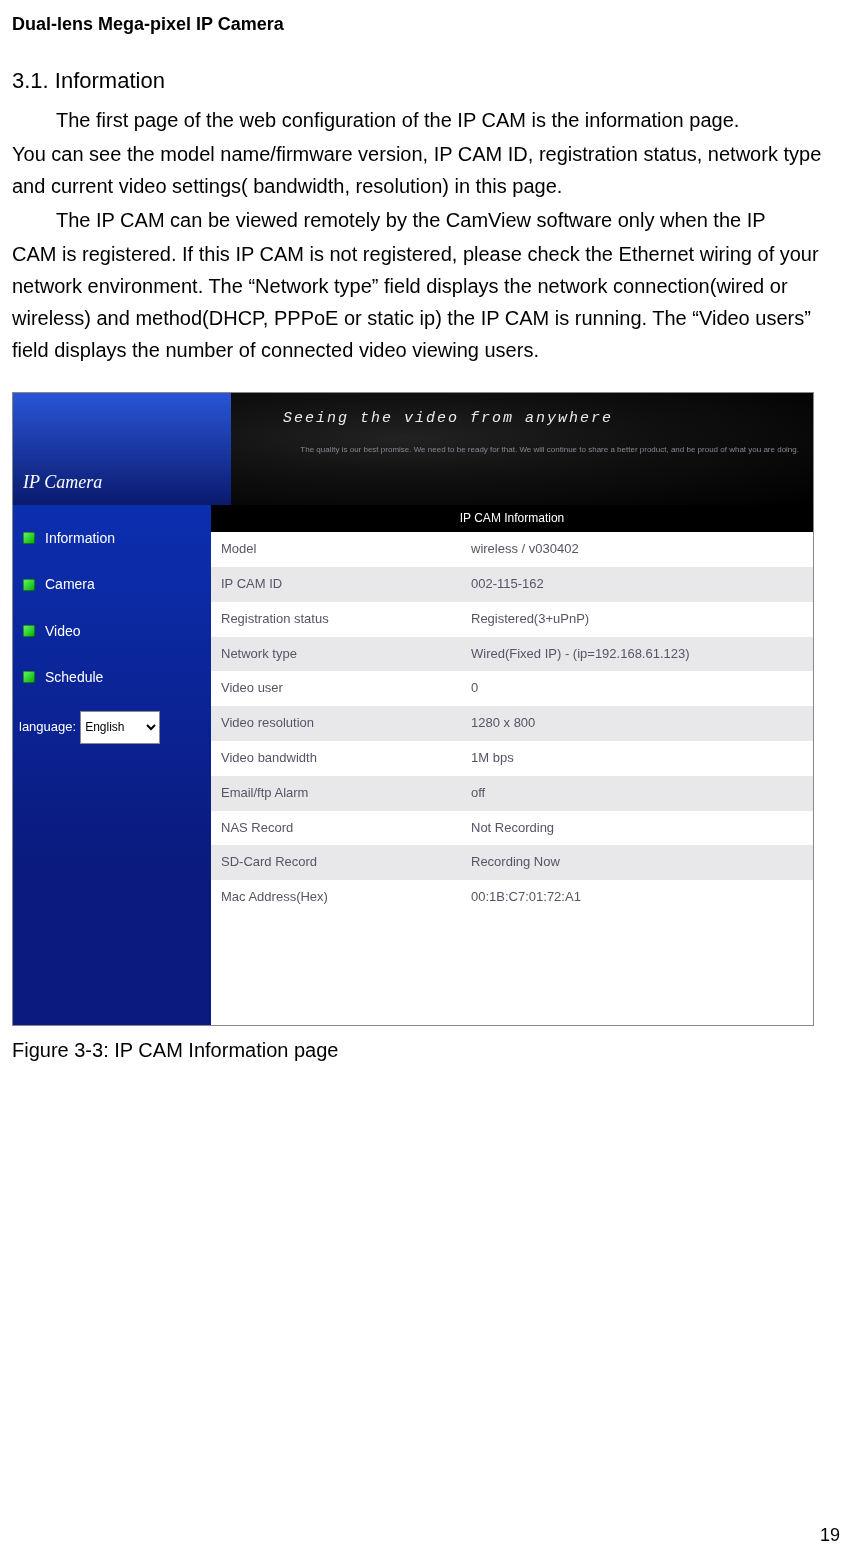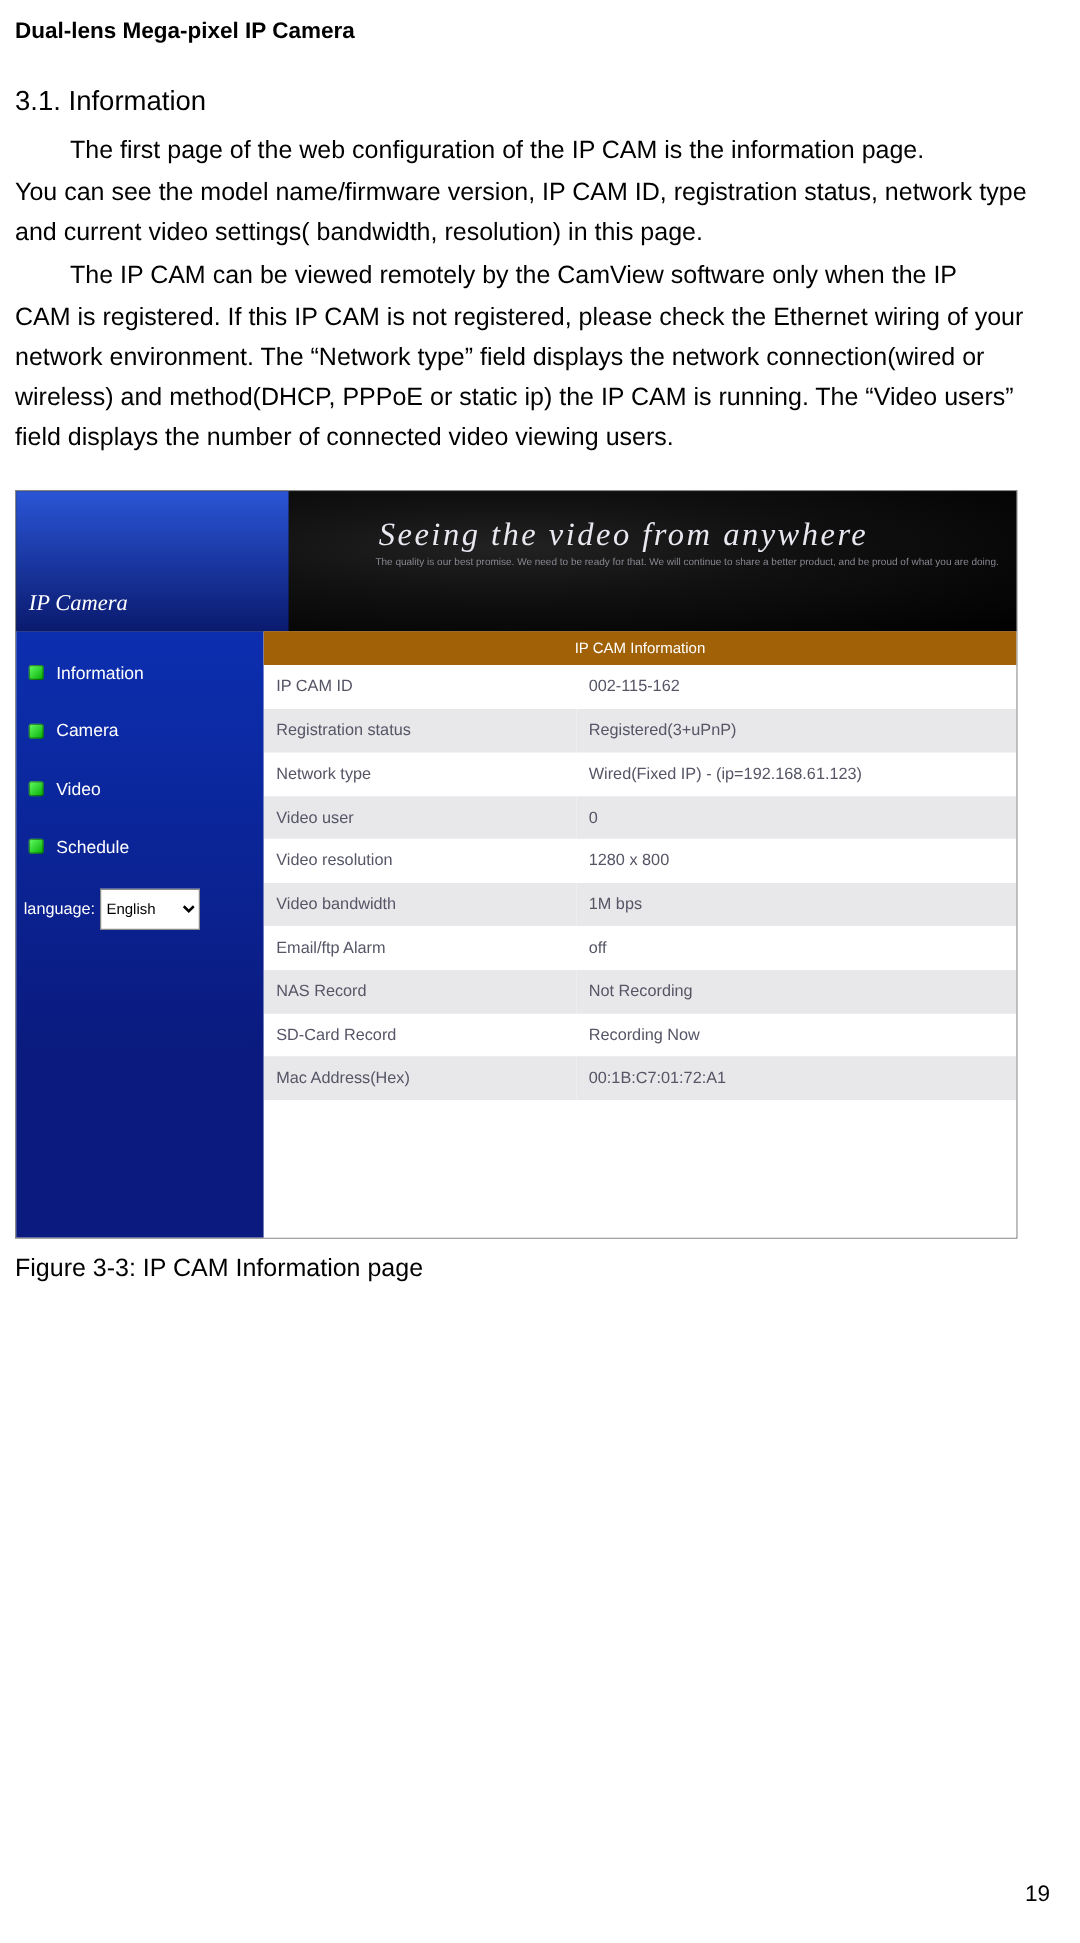--- a/index.html
+++ b/index.html
@@ -57,25 +57,25 @@
   }
   .banner-right {
     flex: 1;
     background: radial-gradient(ellipse at 30% 40%, #222 0%, #111 40%, #000 100%);
     position: relative;
     overflow: hidden;
   }
   .banner-tagline {
     position: absolute;
     top: 14px;
-    left: 72px;
+    left: 52px;
     color: #e8e8f0;
-    font-size: 26px;
+    font-size: 15px;
     font-style: italic;
-    font-family: Liberation Serif, serif;
+    font-family: Liberation Mono, monospace;
     letter-spacing: 2px;
     filter: blur(0.3px);
   }
   .banner-blurb {
     position: absolute;
     right: 14px;
     top: 52px;
     color: #878790;
     font-size: 8px;
     line-height: 1.3;
@@ -119,21 +119,21 @@
     height: 33px;
     background: #fff;
     border: 1px solid #8a8a8a;
   }
   .content {
     flex:1;
     background: #fff;
     padding: 0;
   }
   .panel-title {
-    background: #a16207;
+    background: #000000;
     color: #fff;
     font-size: 12px;
     text-align: center;
     padding: 4px 0;
     filter: blur(0.2px);
   }
   .info-table {
     width: 100%;
     border-collapse: collapse;
     font-size: 13px;
@@ -145,21 +145,21 @@
     color: #555566;
     filter: blur(0.3px);
   }
   .info-table td:first-child { width: 230px; }
   .fig-caption {
     margin-top: 8px;
     font-size: 20px;
   }
   .page-num {
     position: fixed;
-    bottom: 24px;
+    bottom: 4px;
     right: 24px;
     font-size: 18px;
   }
 </style>
 </head>
 <body>
 
 <div class="doc-header">Dual-lens Mega-pixel IP Camera</div>
 
 <div class="section-title">
@@ -207,20 +207,24 @@
         <span>language:</span>
         <select>
           <option>English</option>
         </select>
       </div>
     </div>
     <div class="content">
       <div class="panel-title">IP CAM Information</div>
       <table class="info-table">
         <tbody>
+            <tr>
+              <td>Model</td>
+              <td>wireless / v030402</td>
+            </tr>
         <tr>
               <td>IP CAM ID</td>
               <td>002-115-162</td>
             </tr>
         <tr>
               <td>Registration status</td>
               <td>Registered(3+uPnP)</td>
             </tr>
         <tr>
               <td>Network type</td>

